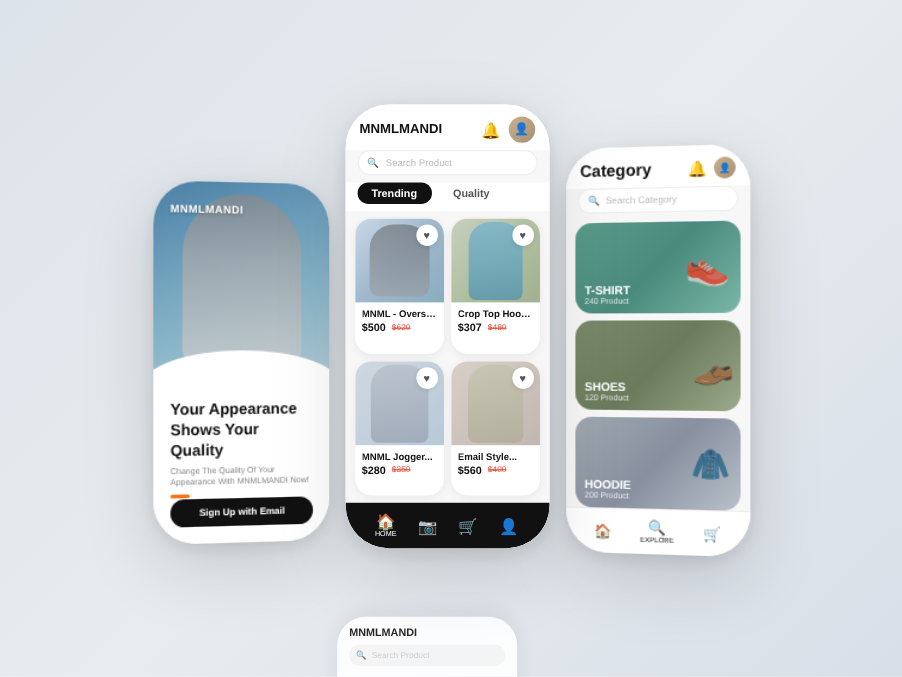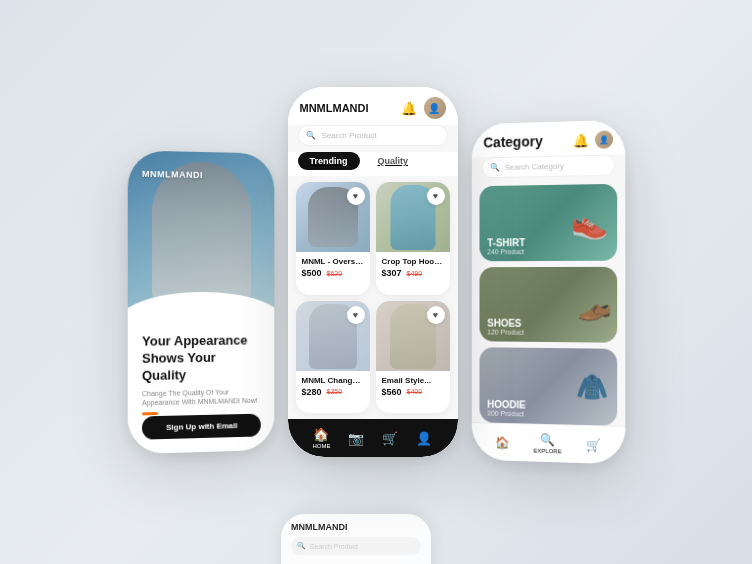--- a/index.html
+++ b/index.html
@@ -171,21 +171,20 @@
     }
     .phone-mid .search-bar span {
       font-size: 8px;
       color: #bbb;
     }
     .phone-mid .tabs {
       display: flex;
       gap: 6px;
       padding: 0 10px 6px;
       background: #fff;
-      text-decoration: underline;
     }
     .phone-mid .tab {
       padding: 4px 12px;
       border-radius: 16px;
       font-size: 9px;
       font-weight: 600;
     }
     .phone-mid .tab-active {
       background: #111;
       color: #fff;
@@ -586,21 +585,21 @@
             </div>
           </div>
         </div>
 
         <div class="product-card">
           <div class="product-img-placeholder product-img-3">
             <div class="fig-model2"></div>
             <div class="heart-btn">♥</div>
           </div>
           <div class="product-info">
-            <div class="product-name">MNML Change...</div>
+            <div class="product-name">MNML Jogger...</div>
             <div class="product-price-row">
               <span class="price">$280</span>
               <span class="price-old">$350</span>
             </div>
           </div>
         </div>
 
         <div class="product-card">
           <div class="product-img-placeholder product-img-4">
             <div class="fig-model3"></div>

